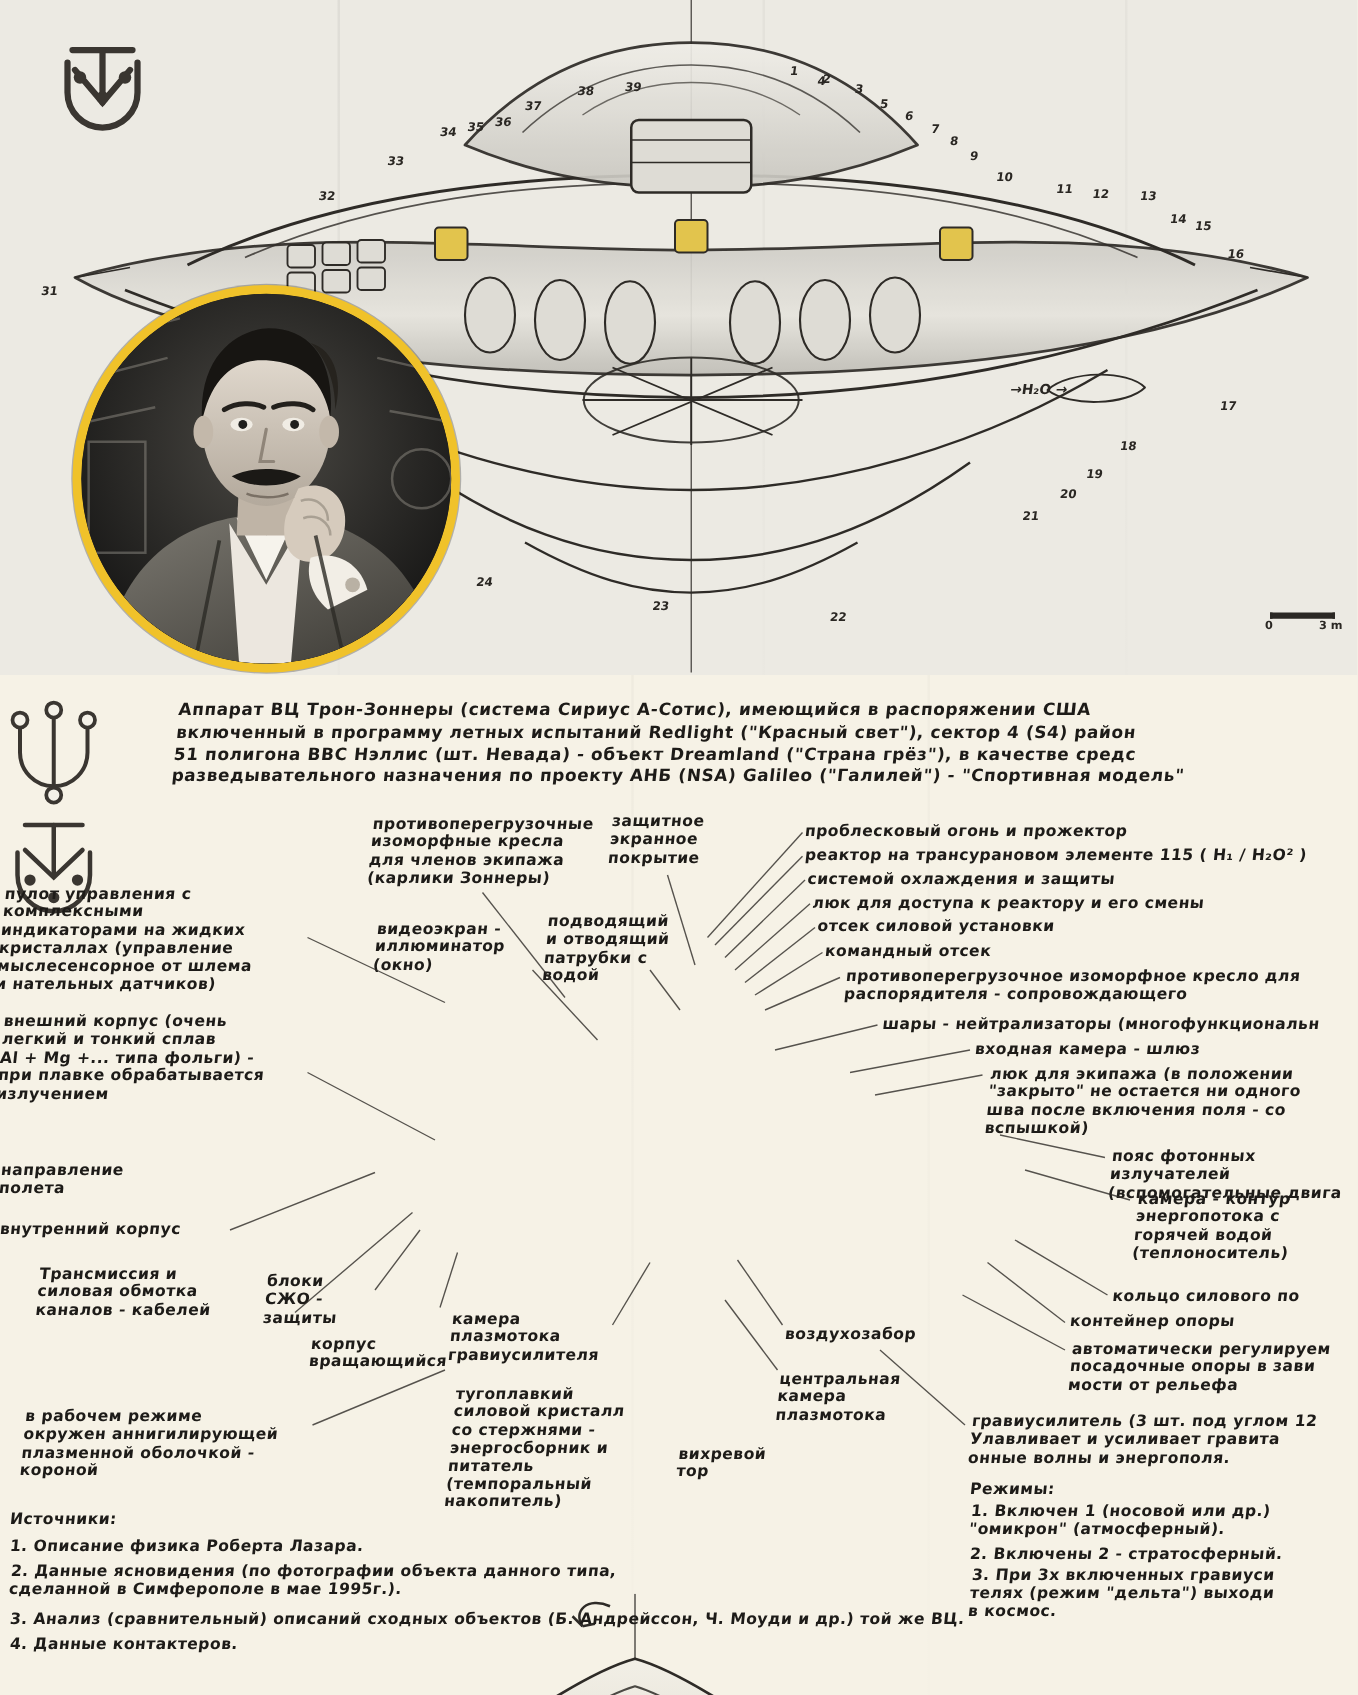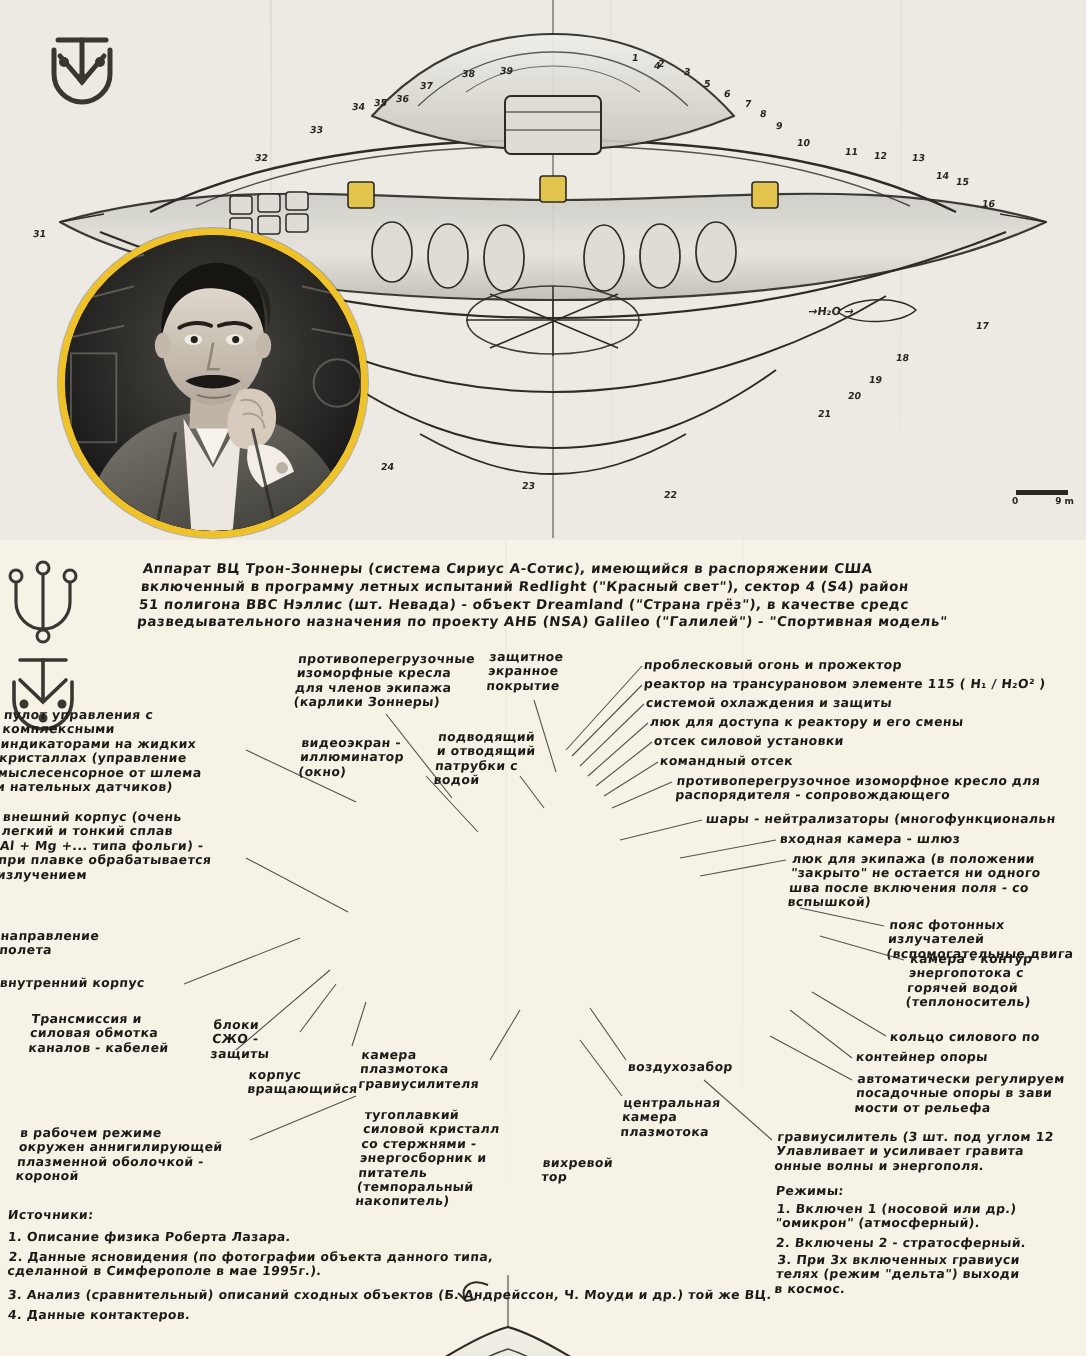--- a/index.html
+++ b/index.html
@@ -276,21 +276,21 @@
 
         <path d="M112 200 L92 300 M190 196 L214 300" stroke="#2c2a26" stroke-width="3" fill="none" opacity=".8"></path>
       </g>
     </svg>
   </div>
 
   <div id="scale-bar">
     <div class="bar"></div>
     <div class="lbls">
       <span>0</span>
-      <span>9 m</span>
+      <span>3 m</span>
     </div>
   </div>
 </div>
 
 <div class="paper" id="bottom-panel">
 
   <div class="crease" style="left:505px; opacity:.28;"></div>
   <div class="crease" style="left:742px; opacity:.22;"></div>
 
   <svg class="glyph" style="left:6px; top:18px;" width="74" height="100" viewBox="0 0 74 100">

